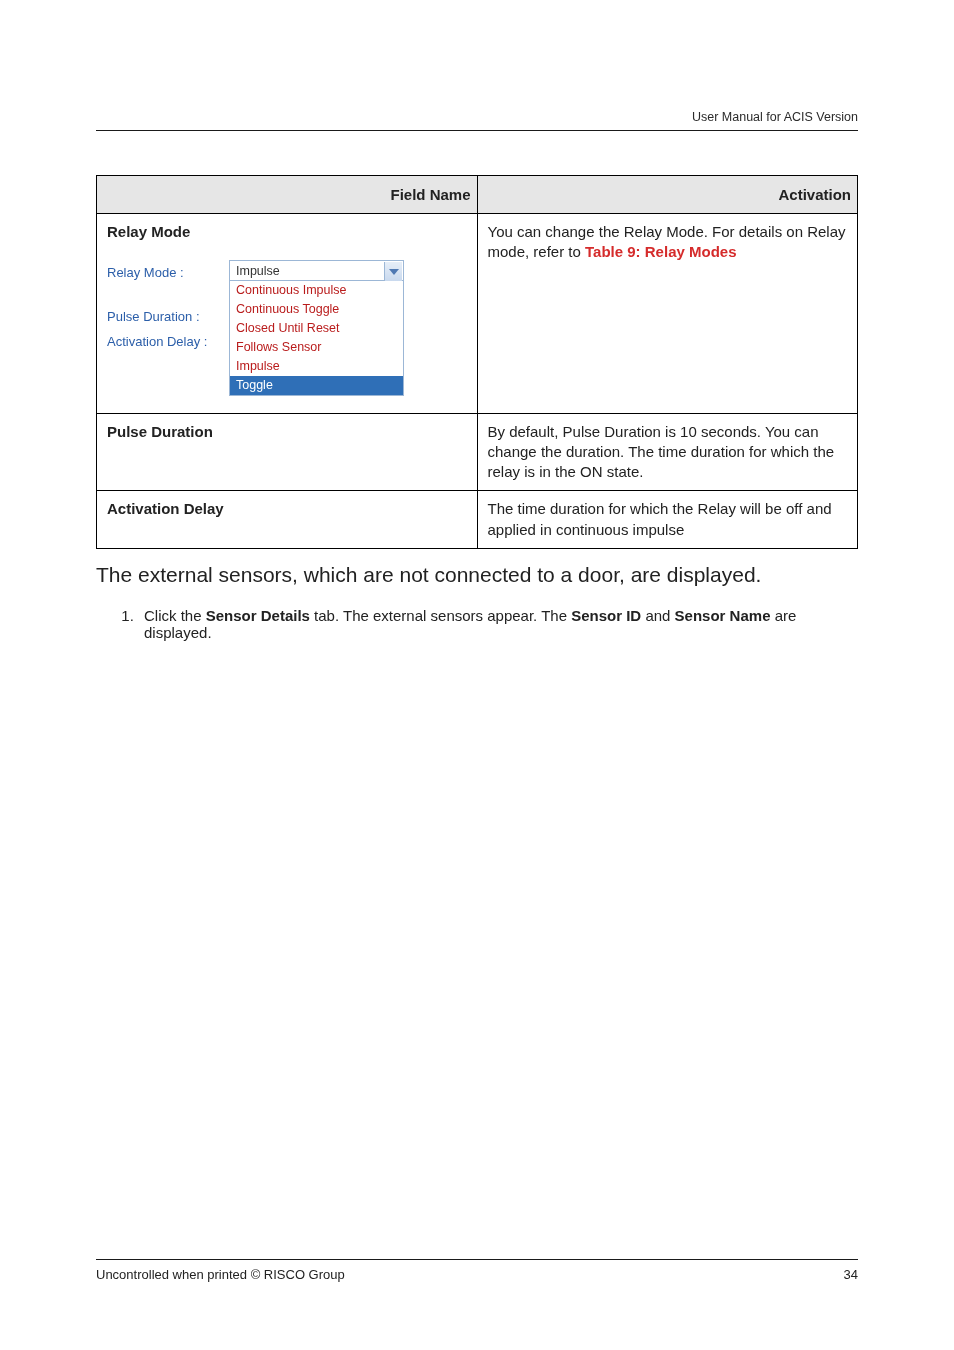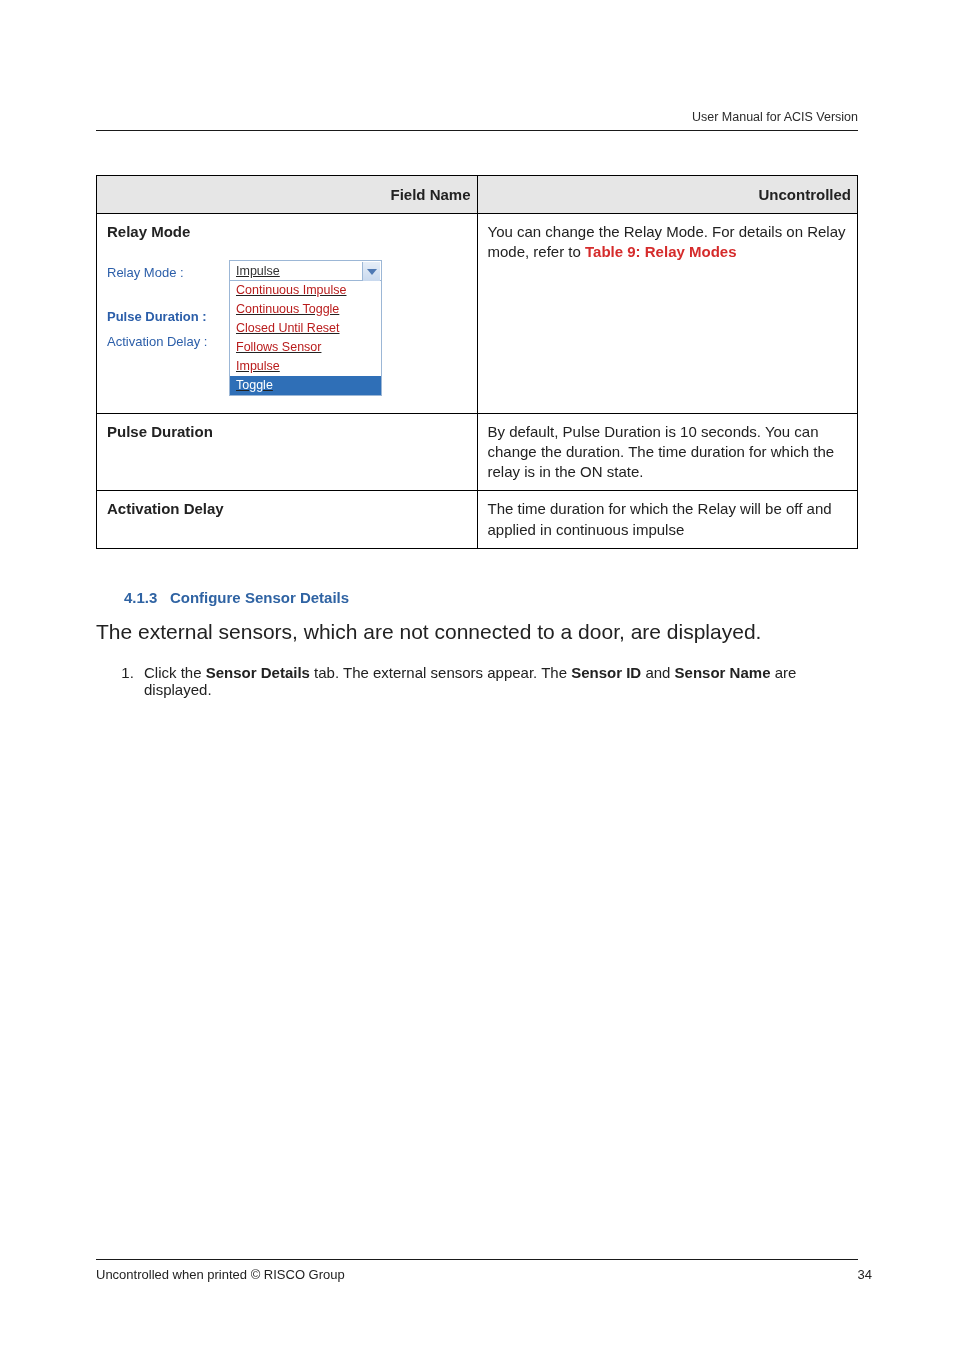--- a/index.html
+++ b/index.html
@@ -68,22 +68,21 @@
   .shot-label {
     width: 122px;
     min-width: 122px;
     color: #2b5ea9;
     font-family: Tahoma, Arial, sans-serif;
     font-size: 13px;
     padding-top: 4px;
   }
   .shot-select {
     position: relative;
-    width: 153px;
-    text-decoration: underline;
+    width: 175px;
   }
   .sel-box {
     height: 21px;
     padding: 2px 22px 2px 6px;
     background: #ffffff;
     border: 1px solid #9cb7d6;
     font-family: Tahoma, Arial, sans-serif;
     font-size: 12.5px;
     color: #333333;
     line-height: 17px;
@@ -141,37 +140,37 @@
   }
   .footer-left {
     position: absolute;
     bottom: 68px;
     left: 96px;
     font-size: 13px;
   }
   .footer-right {
     position: absolute;
     bottom: 68px;
-    right: 82px;
+    right: 96px;
     font-size: 13px;
   }
 </style>
 </head>
 <body>
 
 <div class="header-right">User Manual for ACIS Version</div>
 <hr class="header-rule">
 
 <div class="page">
 
   <table class="fields">
     <thead>
       <tr>
         <th style="width:50%;">Field Name</th>
-        <th style="width:50%;">Uncontrolled</th>
+        <th style="width:50%;">Activation</th>
       </tr>
     </thead>
     <tbody>
       <tr>
         <td class="fieldname">
           <b>Relay Mode</b>
 
           <div class="shot">
             <div class="shot-row">
               <div class="shot-label">Relay Mode :</div>
@@ -188,21 +187,21 @@
                   <div class="sel-item">Continuous Impulse</div>
                   <div class="sel-item">Continuous Toggle</div>
                   <div class="sel-item">Closed Until Reset</div>
                   <div class="sel-item">Follows Sensor</div>
                   <div class="sel-item">Impulse</div>
                   <div class="sel-item sel">Toggle</div>
                 </div>
               </div>
             </div>
             <div class="shot-row" style="position:relative; top:-98px; pointer-events:none;">
-              <div class="shot-label" style="padding-top:10px;font-weight:bold;">Pulse Duration :</div>
+              <div class="shot-label" style="padding-top:10px;">Pulse Duration :</div>
             </div>
             <div class="shot-row" style="position:relative; top:-94px; pointer-events:none;">
               <div class="shot-label">Activation Delay :</div>
             </div>
           </div>
           
           <div style="margin-top:-46px;"></div>
         </td>
         <td>
           <span>You can change the Relay Mode. For details on Relay mode, refer to </span><span class="link-red">Table 9: Relay Modes</span>
@@ -212,23 +211,20 @@
         <td class="fieldname"><b>Pulse Duration</b></td>
         <td>By default, Pulse Duration is 10 seconds. You can change the duration. The time duration for which the relay is in the ON state.</td>
       </tr>
       <tr>
         <td class="fieldname"><b>Activation Delay</b></td>
         <td>The time duration for which the Relay will be off and applied in continuous impulse</td>
       </tr>
     </tbody>
   </table>
 
-  <div class="section-head">
-    <span>4.1.3</span>&nbsp;&nbsp;&nbsp;<span>Configure Sensor Details</span>
-  </div>
 
   <p class="body-p">The external sensors, which are not connected to a door, are displayed.</p>
 
   <ol class="steps">
     <li>
       <span>Click the </span><b>Sensor Details</b><span> tab. The external sensors appear. The </span><b>Sensor ID</b><span> and </span><b>Sensor Name</b><span> are displayed.</span>
     </li>
   </ol>
 
 </div>

